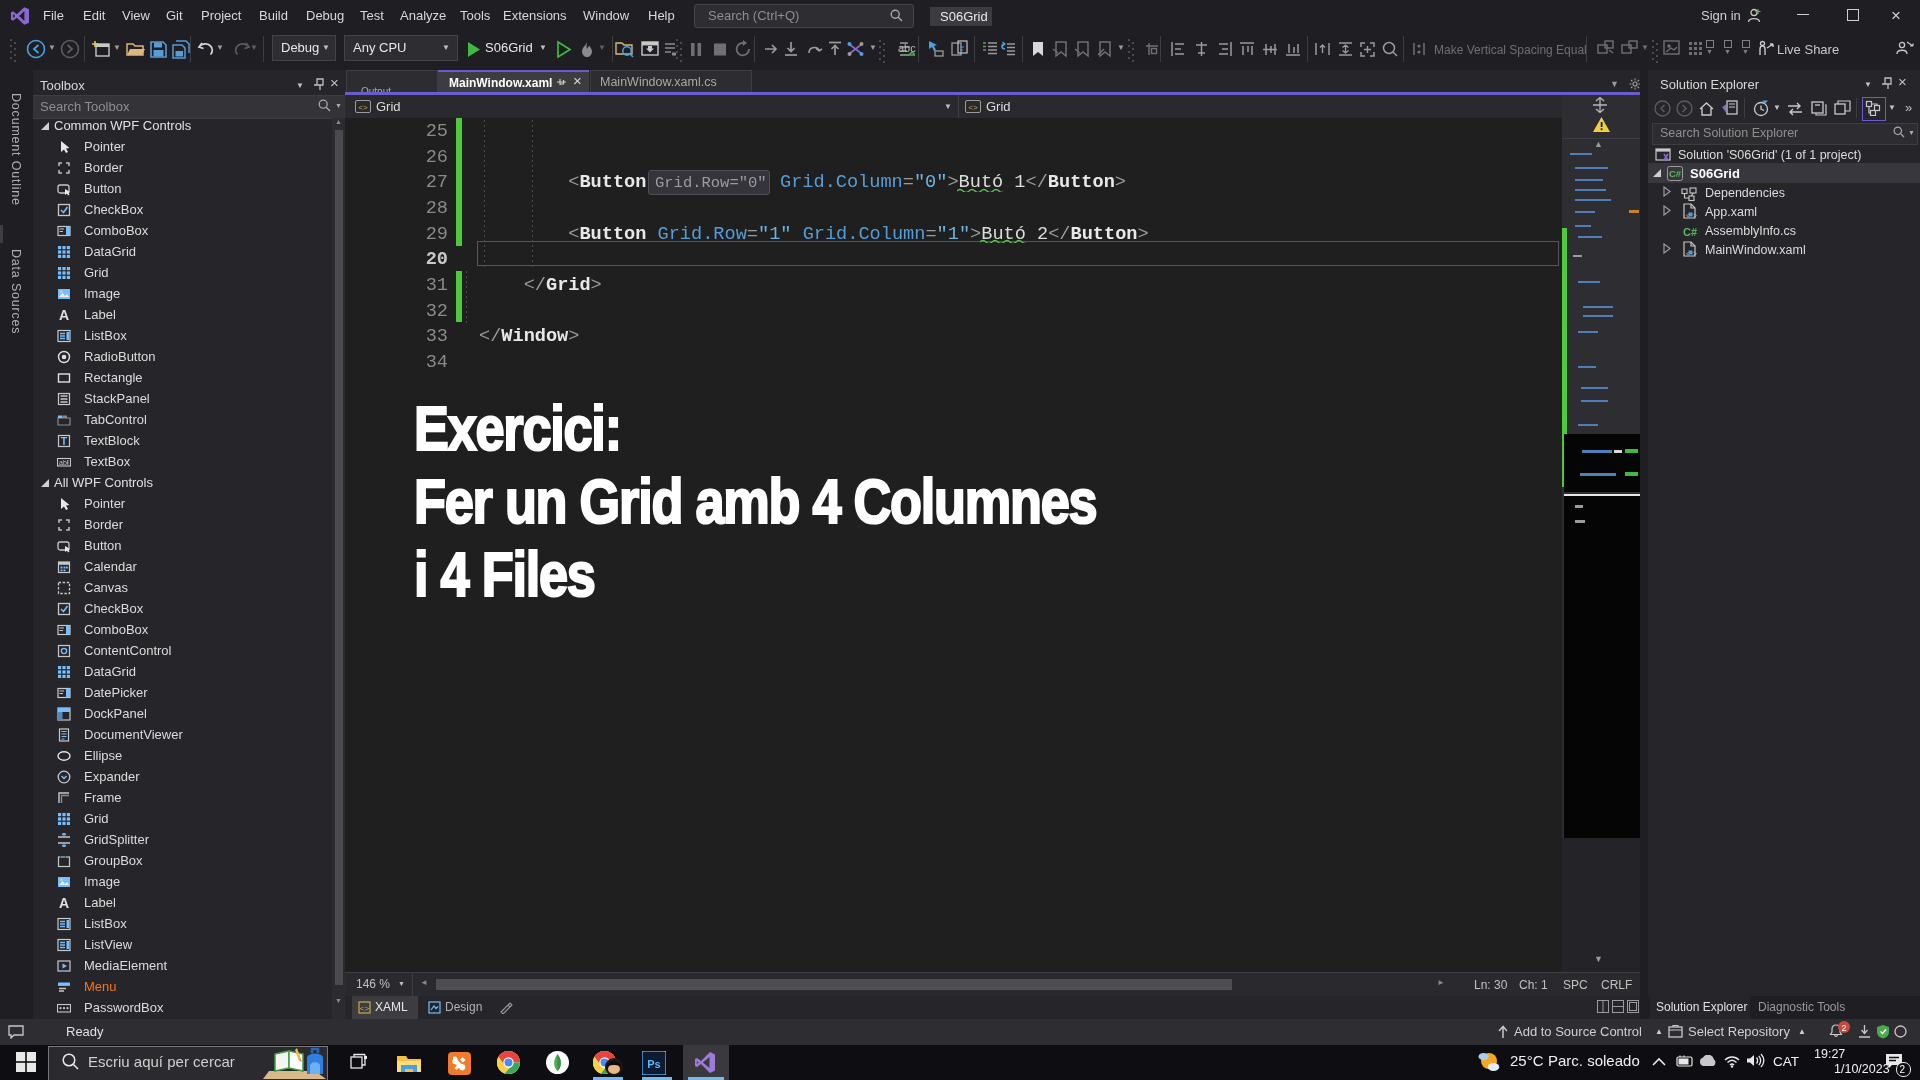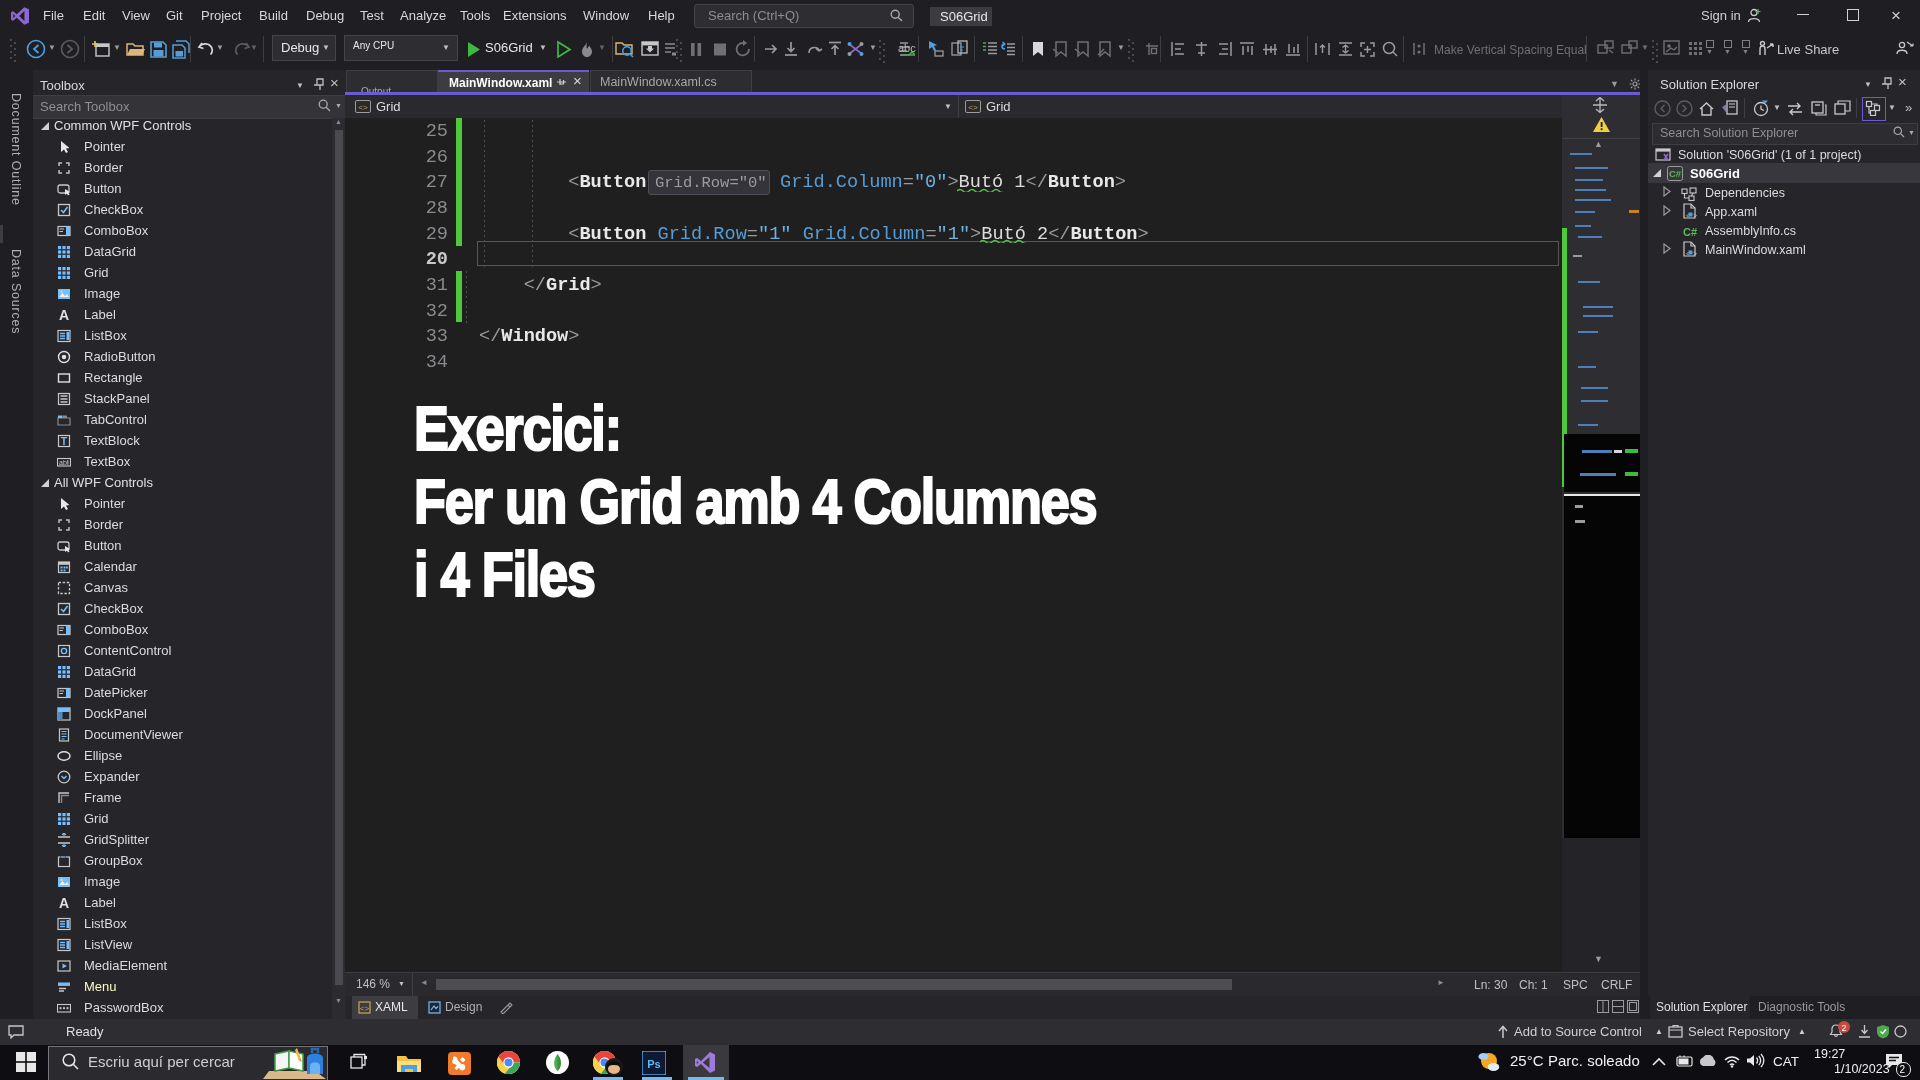--- a/index.html
+++ b/index.html
@@ -90,21 +90,21 @@
 <div class="tx" style="left:216px;top:43px;font-size:8px;color:#9b9b9b;font-weight:400;">▼</div>
 <svg class="abs" style="left:231px;top:40px;" width="20" height="18" viewBox="0 0 20 18">
     <path d="M15 3 L18 7 L13.5 8.5 M17.8 6.8 C15 3.5 10 2.8 7 5.5 C4 8 4 12 6.5 14.5" fill="none" stroke="#5c5c60" stroke-width="1.7"></path>
   </svg>
 <div class="tx" style="left:250px;top:43px;font-size:8px;color:#606065;font-weight:400;">▼</div>
 <div class="r" style="left:263px;top:36px;width:1px;height:26px;background:#3d3d42;"></div>
 <div class="r" style="left:272px;top:35px;width:62px;height:24px;background:#2d2d32;border:1px solid #434348;"></div>
 <div class="tx" style="left:281px;top:40px;font-size:13px;color:#e8e8e8;font-weight:400;">Debug</div>
 <div class="tx" style="left:322px;top:43px;font-size:8px;color:#c0c0c0;font-weight:400;">▼</div>
 <div class="r" style="left:344px;top:35px;width:112px;height:24px;background:#2d2d32;border:1px solid #434348;"></div>
-<div class="tx" style="left:353px;top:40px;font-size:10px;color:#e8e8e8;font-weight:400;">Any CPU</div>
+<div class="tx" style="left:353px;top:40px;font-size:13px;color:#e8e8e8;font-weight:400;">Any CPU</div>
 <div class="tx" style="left:442px;top:43px;font-size:8px;color:#c0c0c0;font-weight:400;">▼</div>
 <svg class="abs" style="left:465px;top:40px;" width="17" height="18" viewBox="0 0 17 18">
     <path d="M3 2 L15 9.5 L3 17 Z" fill="#3fba41"></path>
   </svg>
 <div class="tx" style="left:485px;top:40px;font-size:13px;color:#e8e8e8;font-weight:400;">S06Grid</div>
 <div class="tx" style="left:539px;top:43px;font-size:8px;color:#c0c0c0;font-weight:400;">▼</div>
 <svg class="abs" style="left:555px;top:40px;" width="17" height="18" viewBox="0 0 17 18">
     <path d="M3 2 L15 9.5 L3 17 Z" fill="none" stroke="#3fba41" stroke-width="1.7"></path>
   </svg>
 <svg class="abs" style="left:578px;top:39px;" width="18" height="20" viewBox="0 0 18 20">
@@ -603,21 +603,21 @@
 <div class="tx" style="left:84px;top:937.0px;font-size:13px;color:#dcdcdc;font-weight:400;">ListView</div>
 <svg class="abs" style="left:57px;top:958.5px;" width="14" height="14" viewBox="0 0 14 14">
     <rect x="1" y="2" width="12" height="10" fill="none" stroke="#c8c8c8" stroke-width="1.2"></rect>
     <path d="M5.5 4.5 L10 7 L5.5 9.5 Z" fill="#75beff"></path>
   </svg>
 <div class="tx" style="left:84px;top:958.0px;font-size:13px;color:#dcdcdc;font-weight:400;">MediaElement</div>
 <svg class="abs" style="left:57px;top:979.5px;" width="14" height="14" viewBox="0 0 14 14">
     <rect x="1" y="2.5" width="12" height="3.4" fill="#75beff"></rect>
     <path d="M2 8.5 L9 8.5 M2 11 L7 11" stroke="#c8c8c8" stroke-width="1.3"></path>
   </svg>
-<div class="tx" style="left:84px;top:979.0px;font-size:13px;color:#fef9c3;font-weight:400;">Menu</div>
+<div class="tx" style="left:84px;top:979.0px;font-size:13px;color:#f97316;font-weight:400;">Menu</div>
 <svg class="abs" style="left:57px;top:1000.5px;" width="14" height="14" viewBox="0 0 14 14">
     <rect x="0.5" y="3.5" width="13" height="7.5" fill="none" stroke="#c8c8c8" stroke-width="1.1"></rect>
     <g fill="#c8c8c8">
       <circle cx="3.5" cy="7.2" r="1.1"></circle>
       <circle cx="7" cy="7.2" r="1.1"></circle>
       <circle cx="10.5" cy="7.2" r="1.1"></circle>
     </g>
   </svg>
 <div class="tx" style="left:84px;top:1000.0px;font-size:13px;color:#dcdcdc;font-weight:400;">PasswordBox</div>
 <div class="r" style="left:332px;top:118px;width:13px;height:901px;background:#2c2c30;"></div>

